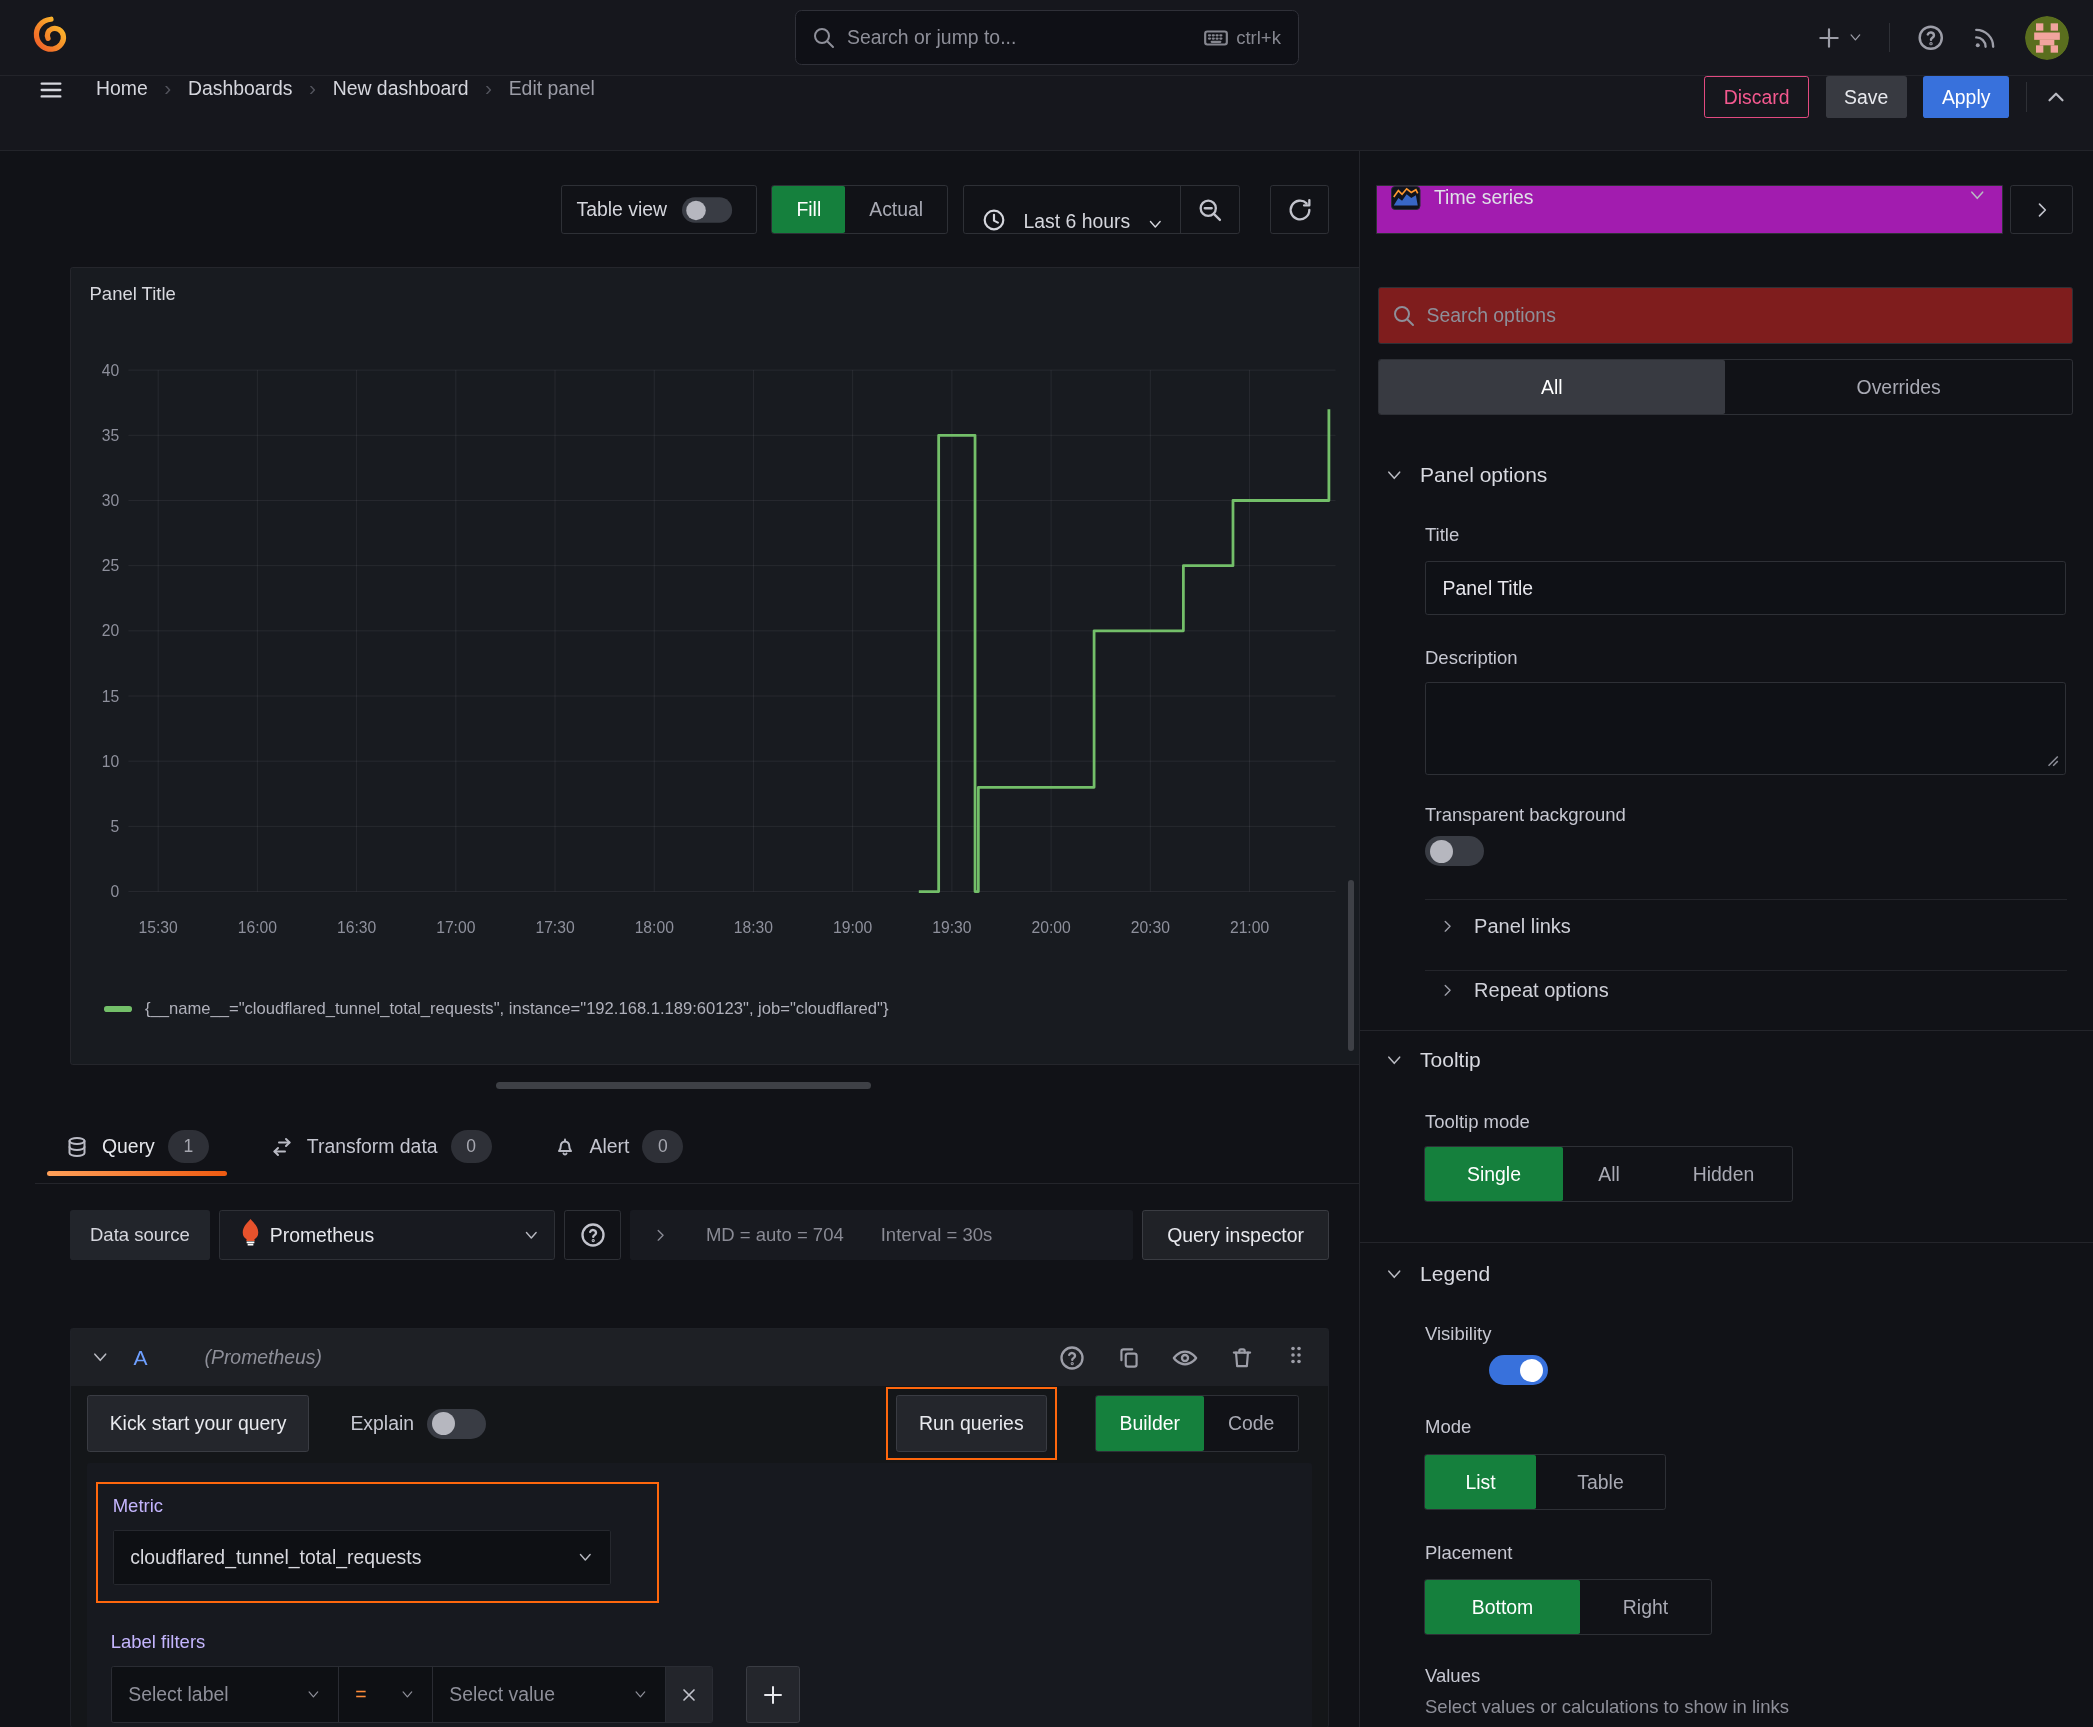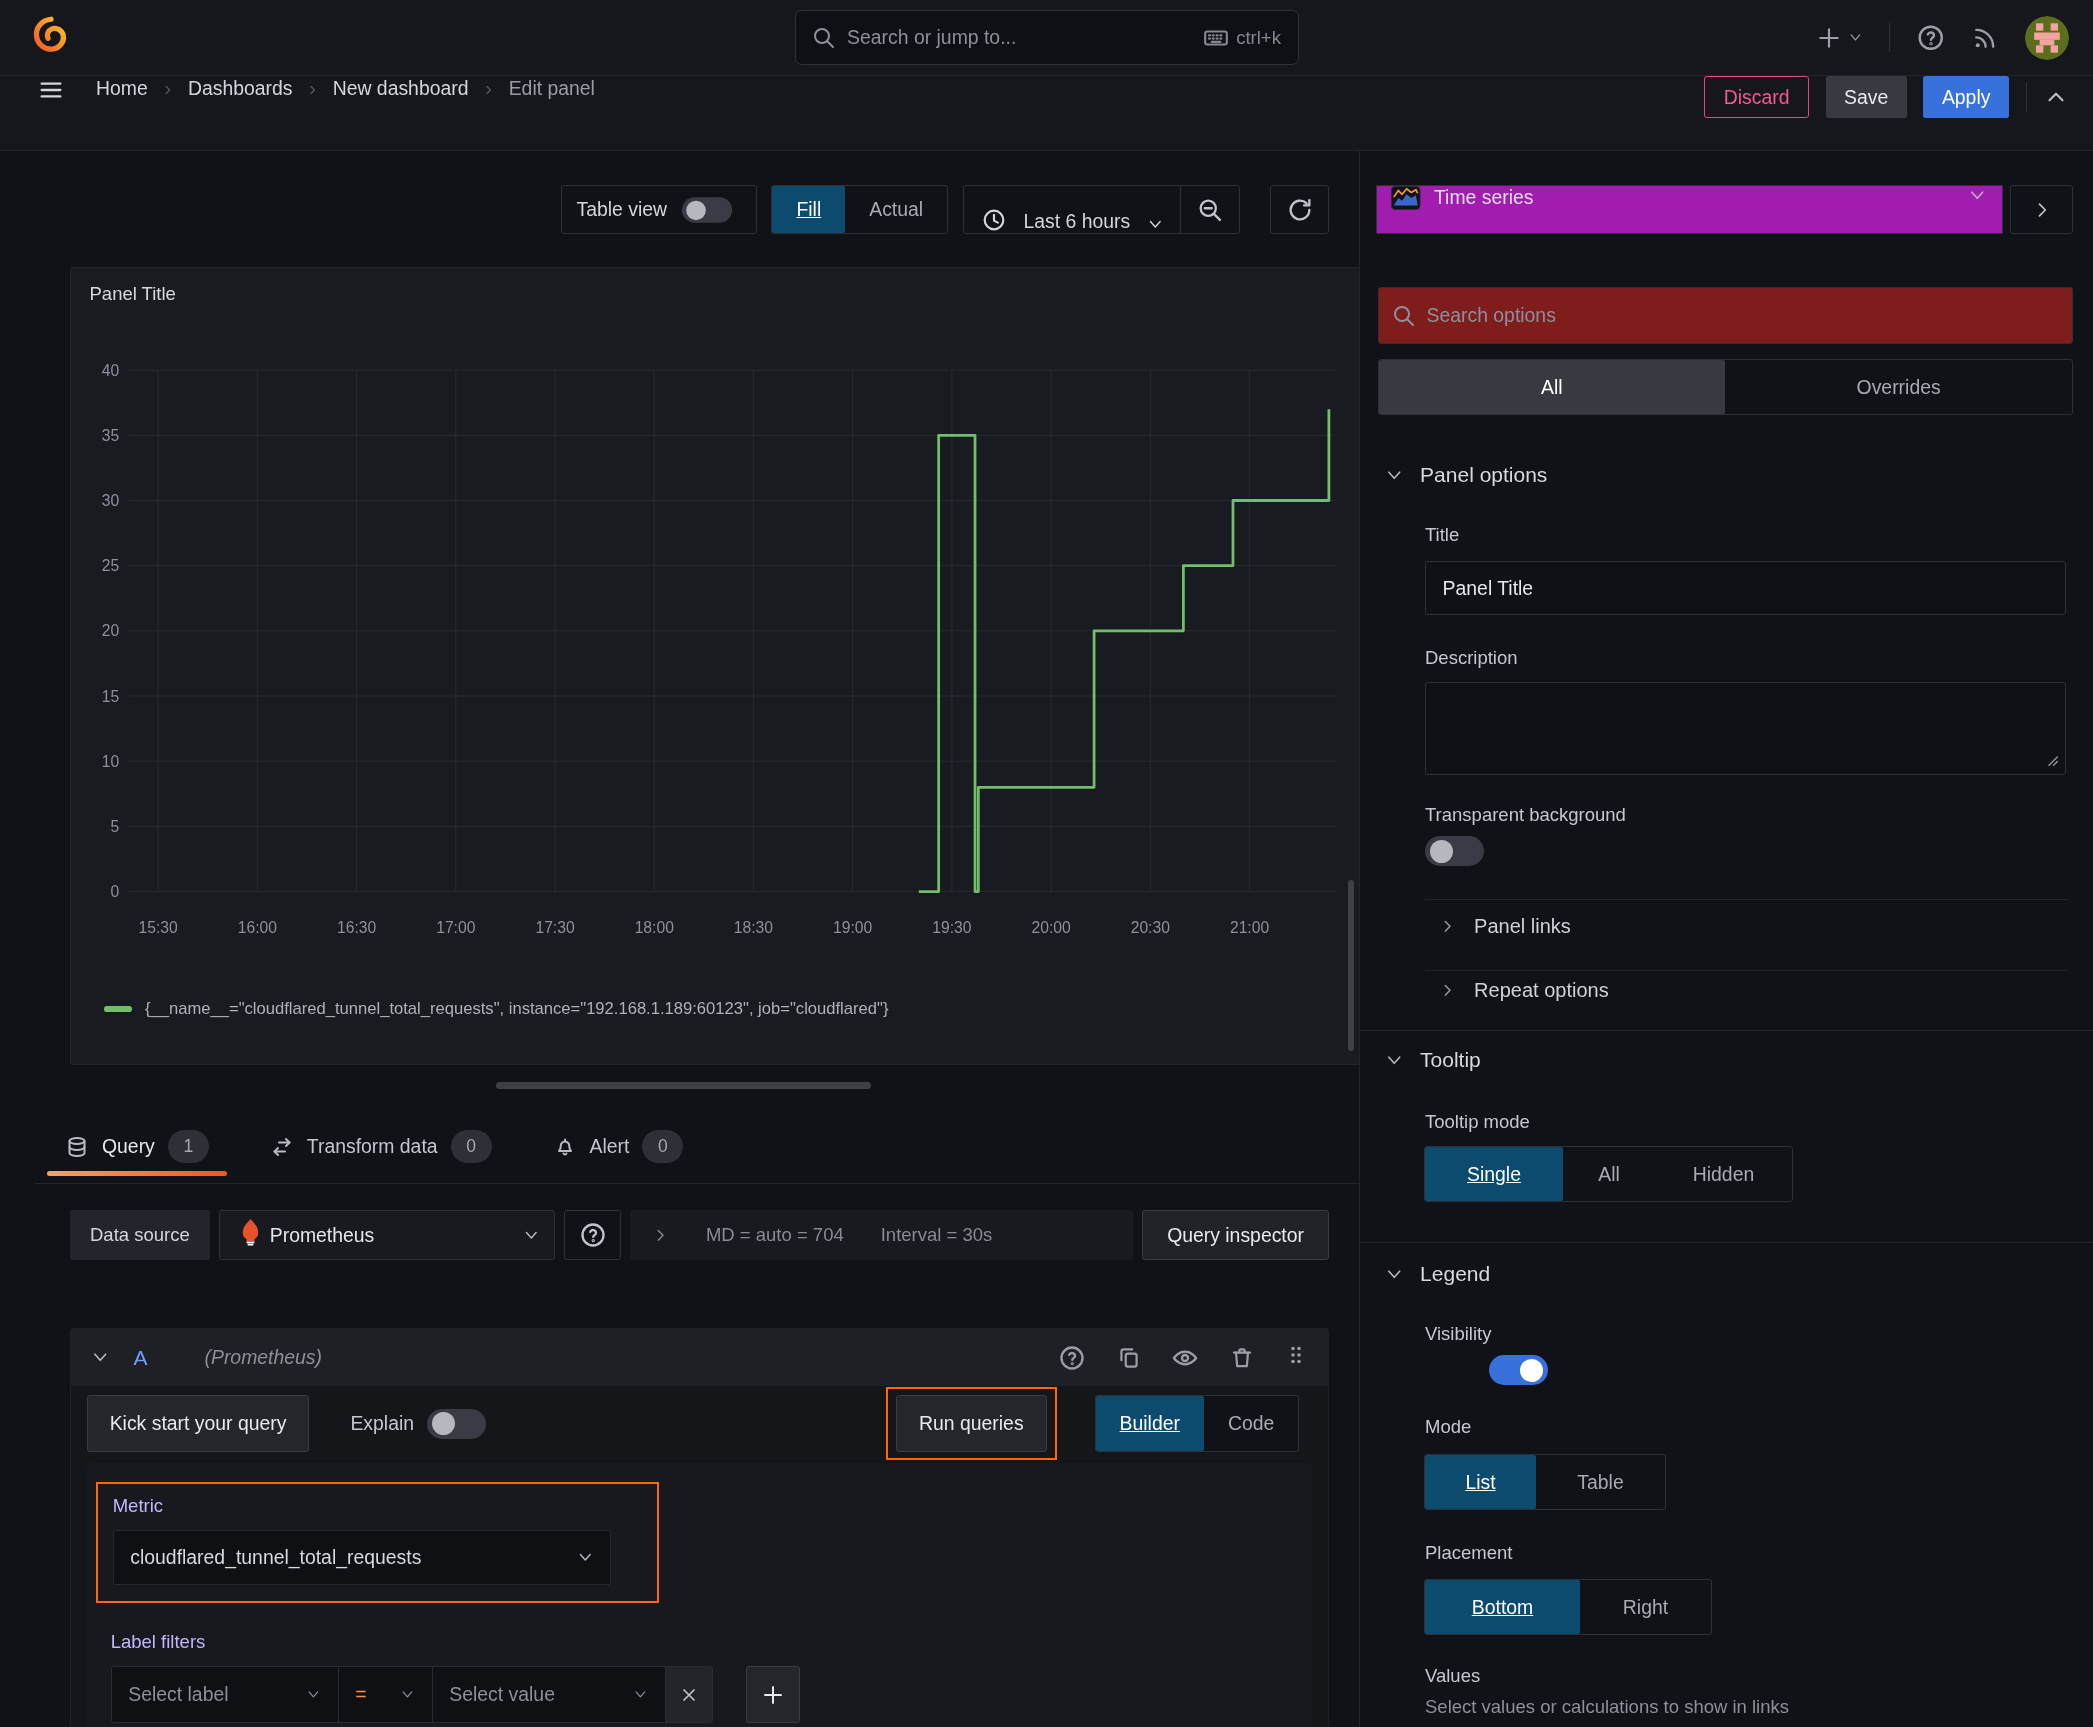--- a/index.html
+++ b/index.html
@@ -42,21 +42,21 @@
   
   .bodyrow { display:flex; height:1577px; }
   .main { flex:1; position:relative; background:#111217;margin-left:35px; }
   .sidebar { width:734px; position:relative; background:#111217; border-left:0.9px solid #24252b; }
 
   
   .panel-toolbar { position:absolute; top:34px; right:30px; height:49px; display:flex; gap:14.8px; }
   .tv-group { border:0.9px solid #2e3036; border-radius:2.8px; display:flex; align-items:center; padding:0 14.8px; gap:14.8px; font-size:19.4px; color:#d5d6dd; }
   .seg { display:flex; border:0.9px solid #2e3036; border-radius:2.8px; background:#111217; }
   .seg .opt { display:flex; align-items:center; justify-content:center; font-size:19.4px; color:#a9aab4; padding:0 24px; border-radius:1.8px; }
-  .seg .opt.active { background:#0c4a6e; color:#fff;text-decoration:underline; }
+  .seg .opt.active { background:#15803d; color:#fff; }
   .time-group { border:0.9px solid #2e3036; border-radius:2.8px; display:flex; align-items:stretch; }
   .time-btn { display:flex; align-items:flex-end; gap:17px; padding:0 16.6px; color:#d5d6dd; font-size:19.4px; }
   .icon-cell { width:59px; display:flex; align-items:center; justify-content:center; color:#c2c3cc; }
   .zoomout { border-left:0.9px solid #2e3036; }
   .refresh-btn { width:59px; border:0.9px solid #2e3036; border-radius:2.8px; display:flex; align-items:center; justify-content:center; color:#c2c3cc; margin-left:14.8px; }
 
   
   .panel { position:absolute; left:35px; top:116px; width:1295px; height:798px;
            background:#181b20; border:0.9px solid #25262c; border-radius:2.8px; }
   .panel-title { position:absolute; left:18.5px; top:14.8px; font-size:18.5px; color:#d8d9df; }

